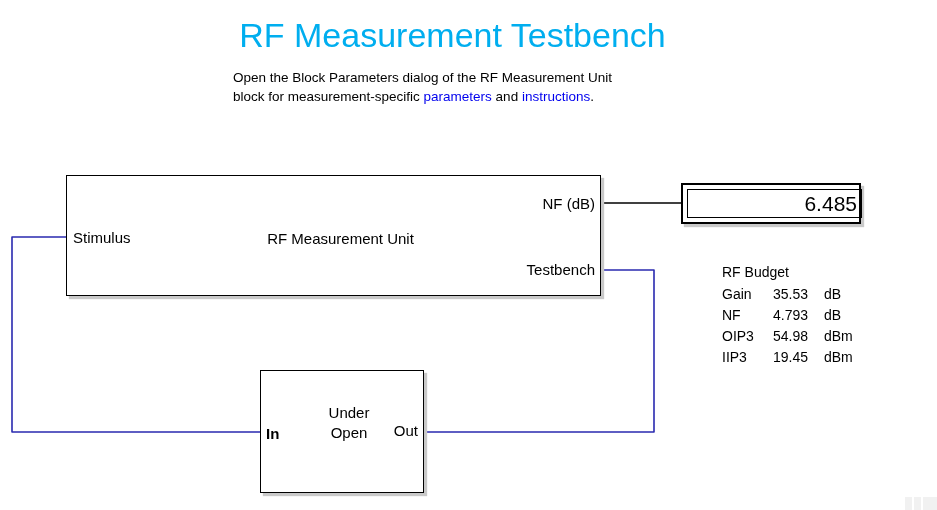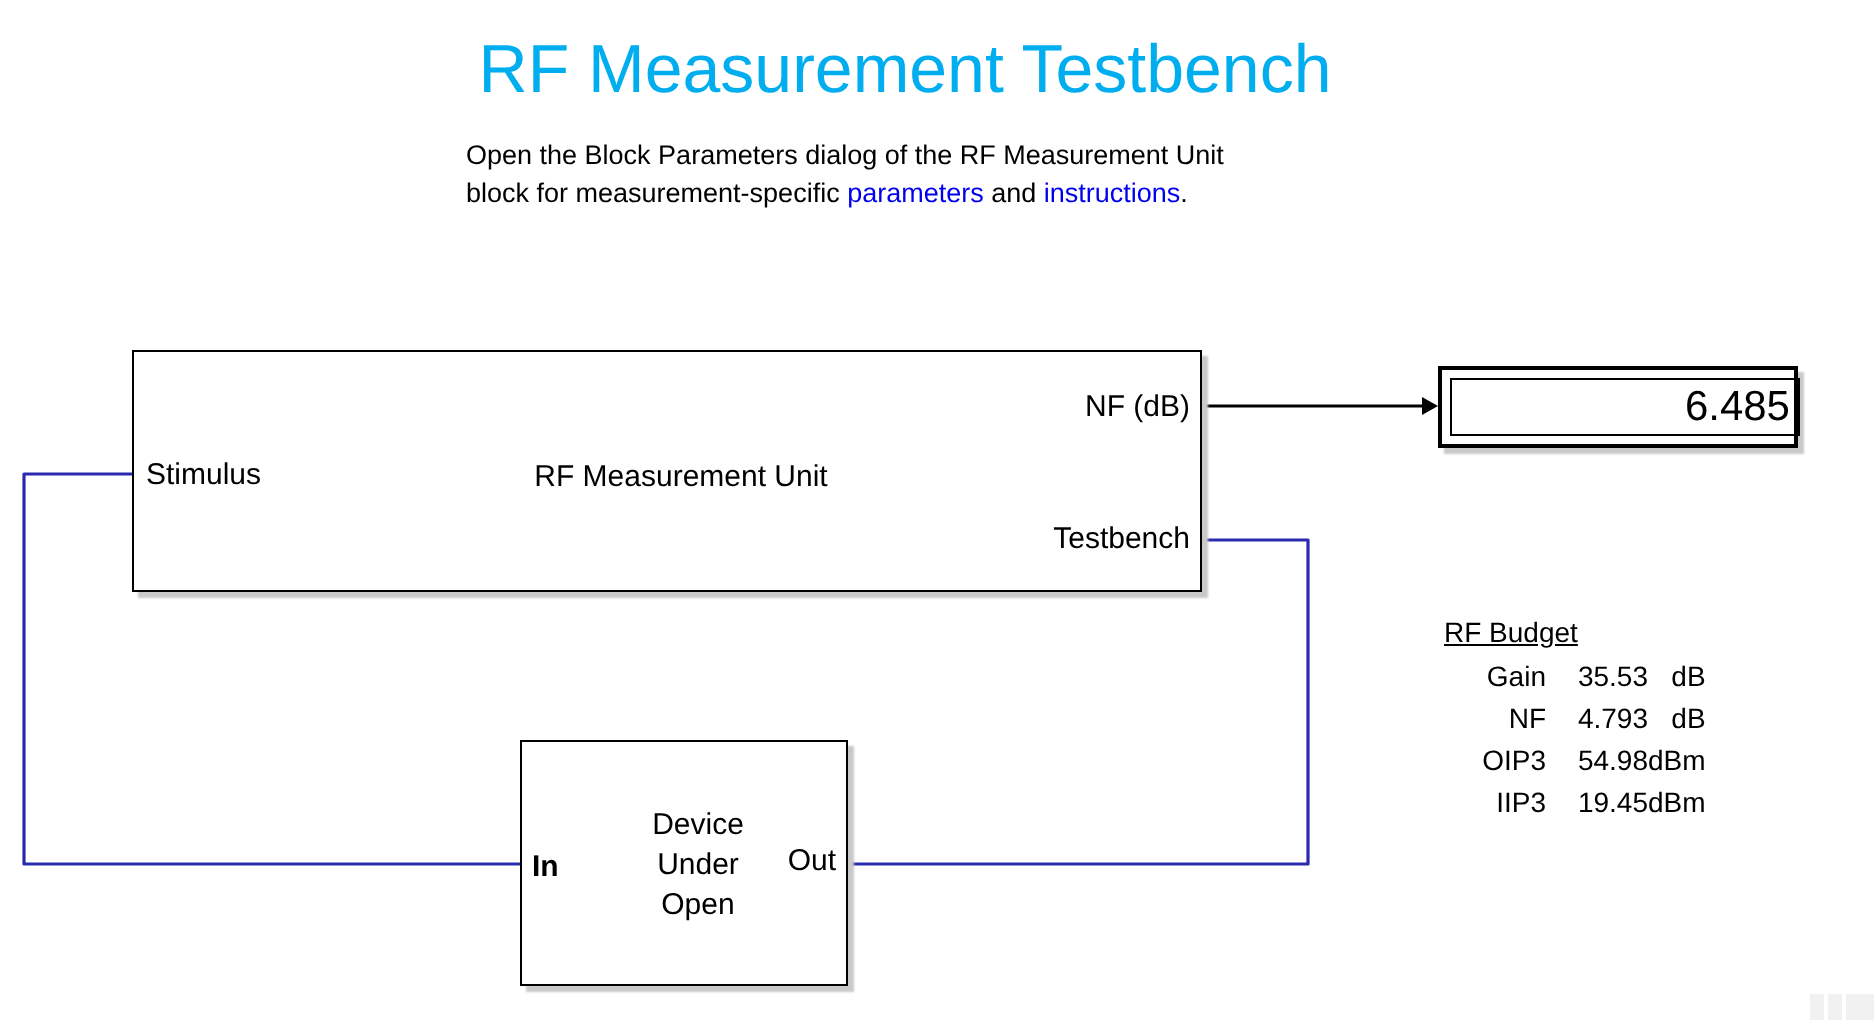--- a/index.html
+++ b/index.html
@@ -44,33 +44,33 @@
   #rfmu .p-nf{right:5px;top:19px;}
   #rfmu .p-response{right:5px;top:85px;}
   #rfmu .block-label-center{top:53px;}
 
   #dut{left:260px;top:370px;width:164px;height:123px;}
   #dut .p-in{left:5px;top:54px;font-weight:bold;}
   #dut .p-out{right:5px;top:51px;}
   #dut .block-label-center{top:32px;}
 
   
-  #display-block{left:719px;top:183px;width:180px;height:41px;border-width:2px;}
+  #display-block{left:681px;top:183px;width:180px;height:41px;border-width:2px;}
   #display-block .display-inner{
     position:absolute;left:4px;top:4px;width:175px;height:29px;
     border:1px solid #000;display:flex;align-items:center;justify-content:flex-end;
     padding-right:4px;font-size:21px;
   }
 
   
   #rf-budget{
     position:absolute;left:722px;top:262px;font-size:14px;line-height:21px;
   }
-  #rf-budget .rb-title{text-decoration:underline;margin-bottom:1px;margin-top:44px;}
-  #rf-budget .rb-grid{display:grid;grid-template-columns:51px 51px auto;text-align:right;}
+  #rf-budget .rb-title{margin-bottom:1px;}
+  #rf-budget .rb-grid{display:grid;grid-template-columns:51px 51px auto;}
   #rf-budget .rb-grid span{white-space:nowrap;}
 
   
   svg.wires{position:absolute;left:0;top:0;width:937px;height:510px;pointer-events:none;}
   svg.wires .wire{fill:none;stroke:var(--wire);stroke-width:1.6;stroke-linejoin:round;pointer-events:stroke;}
   svg.wires .sig-black{fill:none;stroke:#000;stroke-width:1.4;pointer-events:stroke;}
   svg.wires .arrowhead{fill:#000;stroke:none;}
 
   
   .corner-marks{position:absolute;right:0;bottom:0;height:13px;display:flex;gap:2px;}
@@ -102,21 +102,20 @@
     <span class="port-label p-stimulus">Stimulus</span>
     <span class="port-label p-nf">NF (dB)</span>
     <span class="port-label p-response">Testbench</span>
     <div class="block-label-center">RF Measurement Unit</div>
   </div>
 
   <div id="dut" class="sl-block">
     <span class="port-label p-in">In</span>
     <span class="port-label p-out">Out</span>
     <div class="block-label-center">
-      <div>Device</div>
       <div>Under</div>
       <div>Open</div>
     </div>
   </div>
 
   <div id="display-block" class="sl-block">
     <div class="display-inner">6.485</div>
   </div>
 
   <div id="rf-budget">

